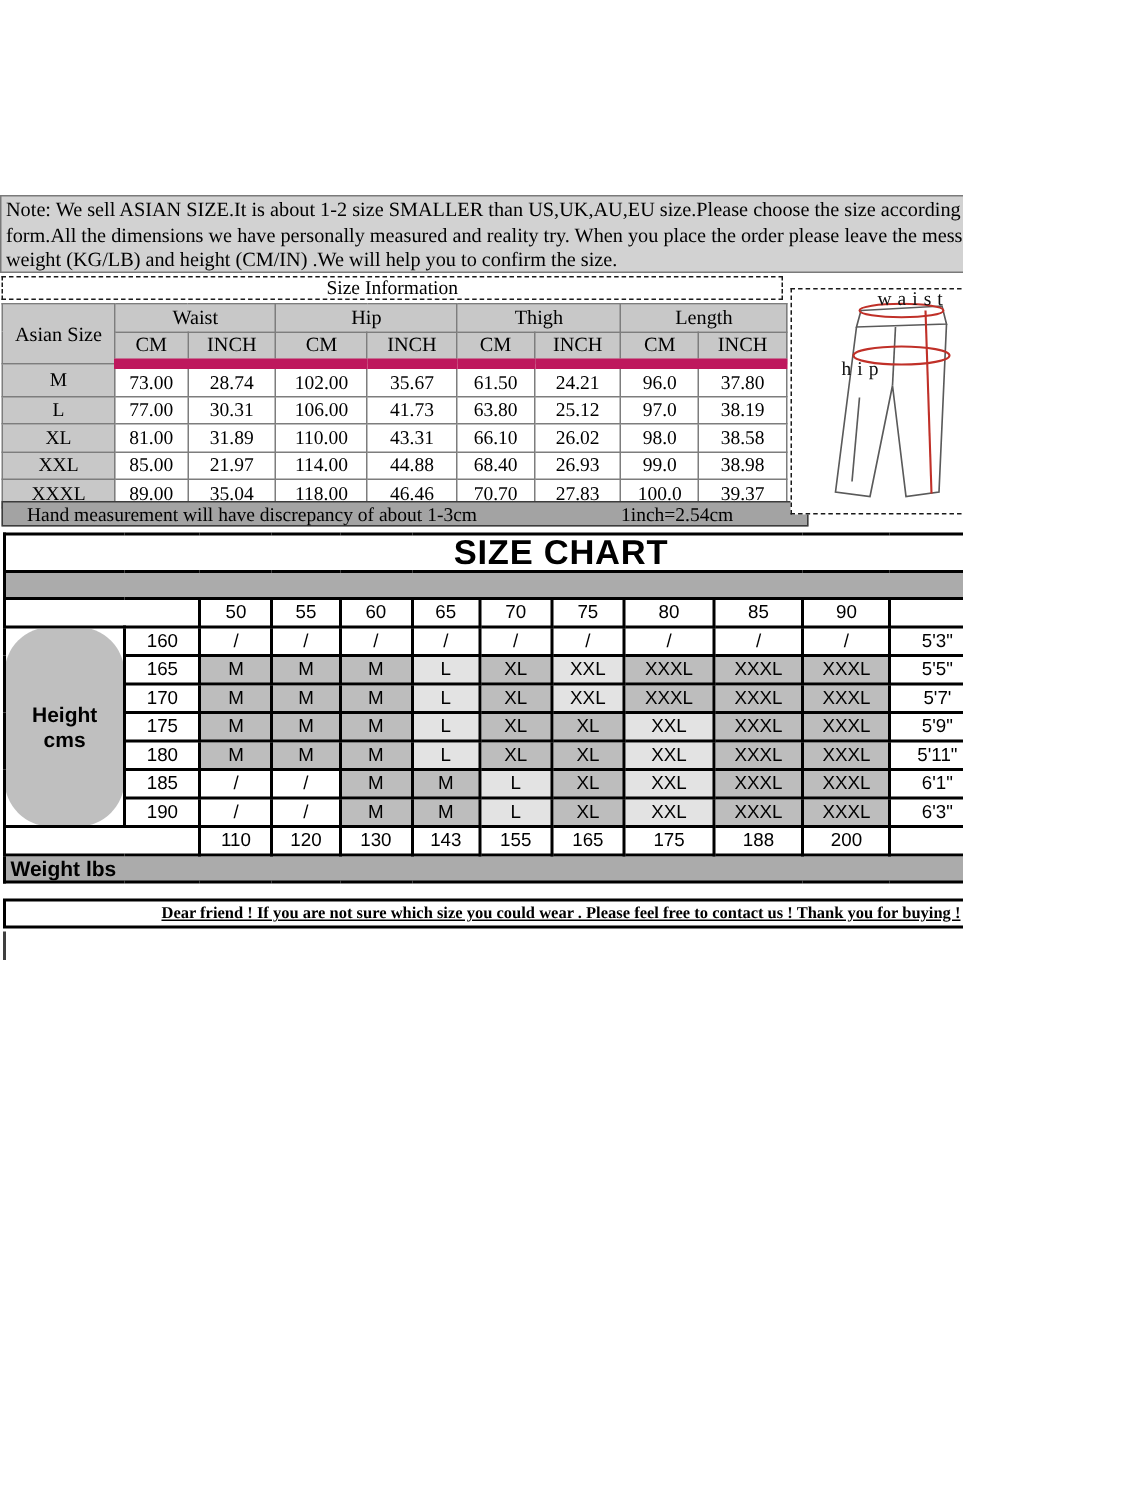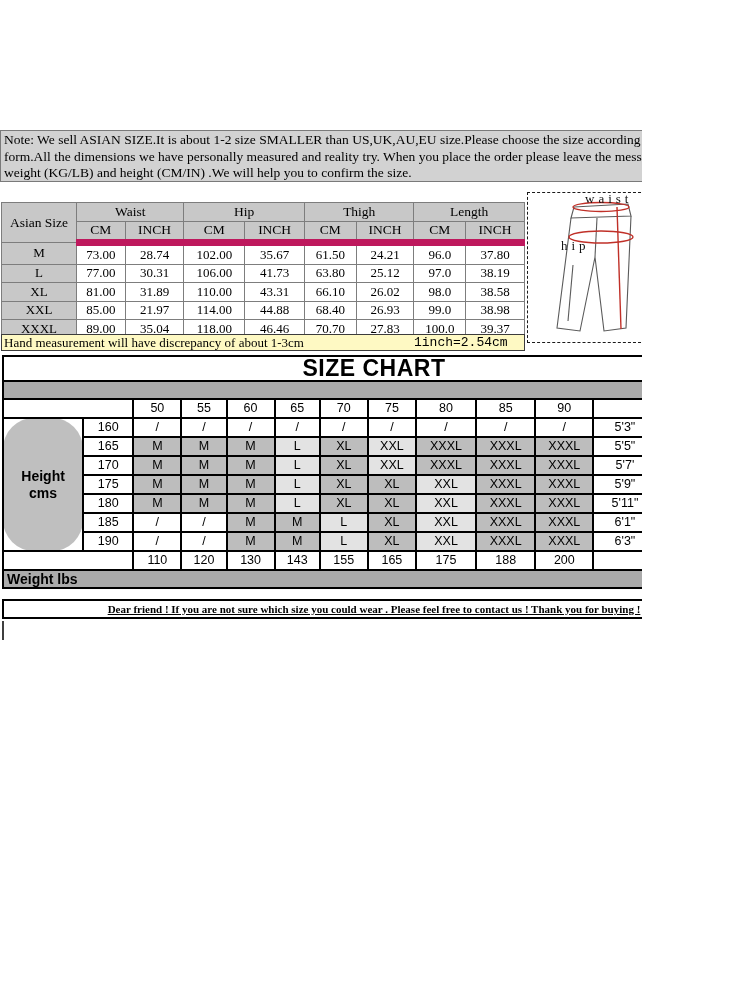--- a/index.html
+++ b/index.html
@@ -15,23 +15,23 @@
   .si-title{position:absolute;left:1px;top:184px;width:519px;height:14px;
             border:1.5px dashed #1a1a1a;background:#fff;text-align:center;
             font-size:13px;line-height:14px;}
   .si-table{position:absolute;left:1px;top:202px;width:524px;border-collapse:collapse;
             table-layout:fixed;text-align:center;font-size:13px;border:1px solid #3c3c3c;}
   .si-table td{border:1px solid #7d7d7d;height:17.5px;padding:0;background:#fff;}
   .si-table td.hdr{background:var(--table-header-bg);font-size:13.5px;}
   .si-table td.si-size{background:var(--table-header-bg);}
   .si-table tr.units td{border-bottom:7px solid #be185d;}
   .si-foot{position:absolute;left:1px;top:334px;width:520px;height:15px;
-           border:1px solid #3c3c3c;background:#fef9c3;font-size:13px;line-height:15px;
-           padding-left:2px;}
-  .si-foot .fr{position:absolute;left:412px;top:0;font-family:Liberation Mono, monospace;}
+           border:1px solid #3c3c3c;background:#a3a3a3;font-size:13px;line-height:15px;
+           padding-left:16px;}
+  .si-foot .fr{position:absolute;left:412px;top:0;}
 
   
   .pants{position:absolute;left:527px;top:192px;width:218px;height:149px;
          border:1.5px dashed #1a1a1a;background:#fff;}
   .pants svg text{font-family:"Liberation Serif",serif;fill:#111;}
   .pline{stroke:#5a5a5a;stroke-width:1.1;fill:none;}
   .redline{stroke:var(--red);stroke-width:1.4;fill:none;}
 
   
   .sc{position:absolute;left:2px;top:355px;width:744px;border-collapse:collapse;
@@ -52,20 +52,21 @@
           font-size:11px;line-height:16px;font-family:"Liberation Serif",serif;text-decoration:underline;}
   .mark{position:absolute;left:2px;top:621px;width:2px;height:19px;background:#3f3f3f;}
 </style>
 </head>
 <body>
 
 <div id="canvas">
 
   <div class="note">Note: We sell ASIAN SIZE.It is about 1-2 size SMALLER than US,UK,AU,EU size.Please choose the size according to our size form.All  the dimensions we have personally measured and reality try. When you place the order please leave the message with your weight (KG/LB) and height (CM/IN) .We will help you to confirm the size.</div>
 
+  <div class="si-title">Size Information</div>
 
   <table class="si-table">
     <colgroup>
       <col style="width:74px">
         <col style="width:48px">
         <col style="width:58px">
       <col style="width:60px">
         <col style="width:59px">
         <col style="width:51px">
       <col style="width:57px">

